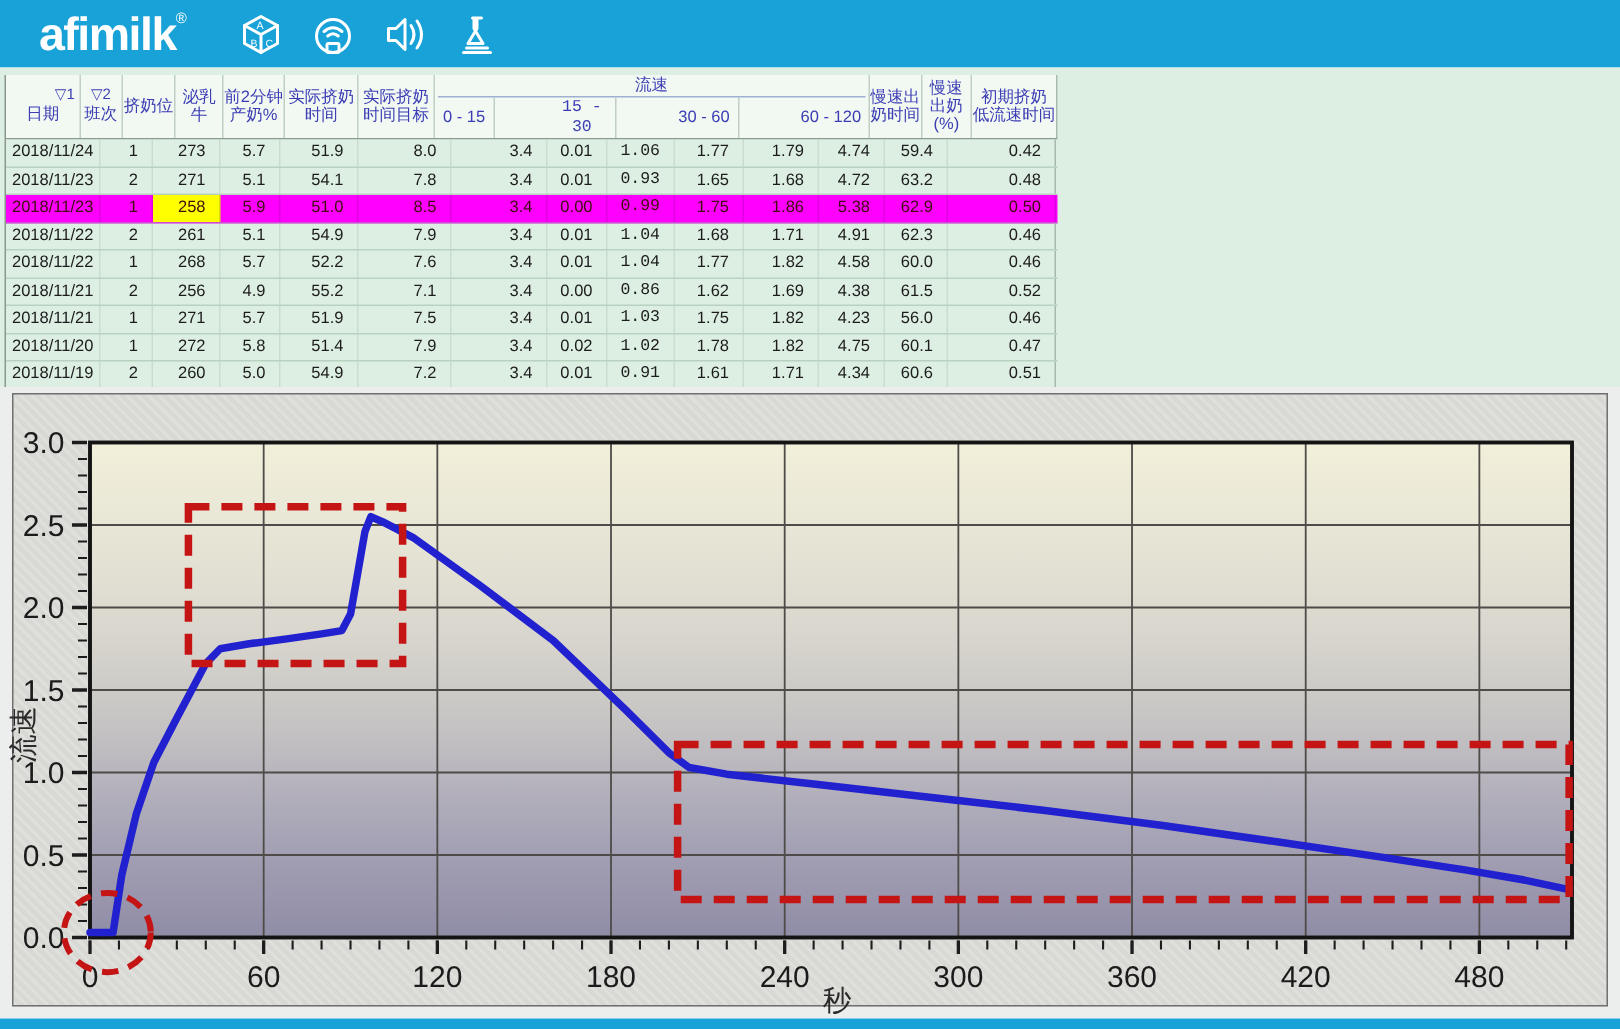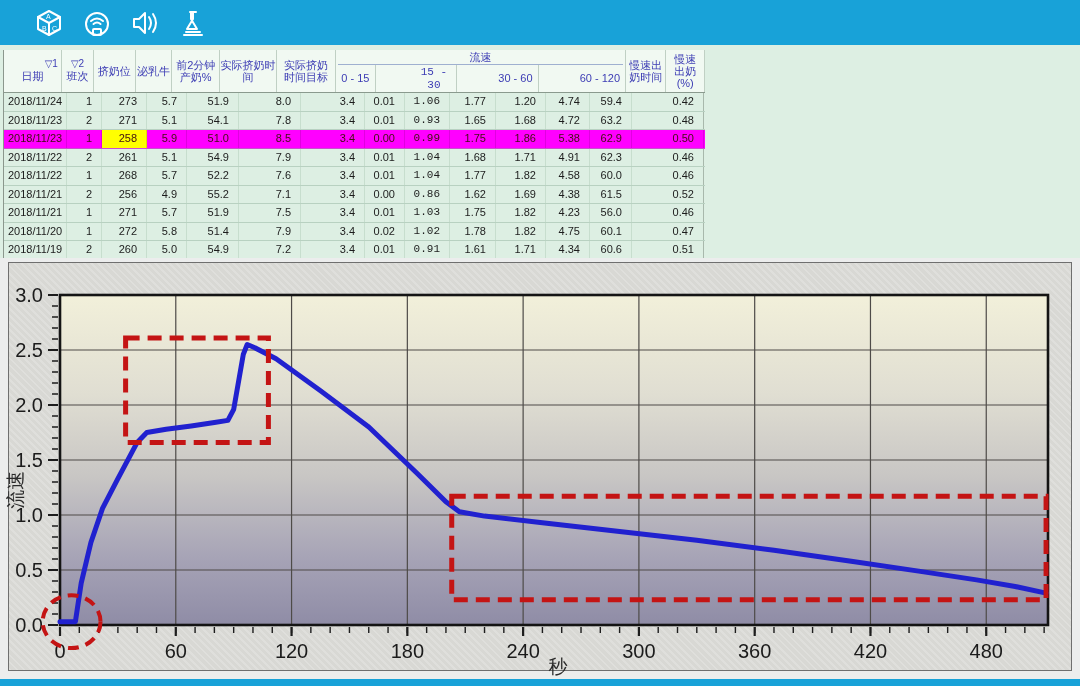--- a/index.html
+++ b/index.html
@@ -72,20 +72,21 @@
   .chart-svg{position:absolute;left:0;top:0;}
   .chart-svg text.tick{font-family:"Liberation Sans",sans-serif;font-size:20px;fill:#1b1b1b;}
   .chart-svg text.axlab{font-family:"Liberation Sans",sans-serif;font-size:19px;fill:#2a2a2a;}
   
   .bottombar{position:absolute;left:0;top:679px;width:1080px;height:7px;background:var(--c-topbar,#18a2d8);}
 </style>
 </head>
 <body>
 
 <div class="topbar">
+  <div class="logo"><span>afimilk</span><sup>®</sup></div>
   <div class="topbar-icons">
     <div class="tb-icon">
       <svg width="30" height="30" viewBox="0 0 30 30">
         <polygon points="15,3 26,9 26,21 15,27 4,21 4,9"></polygon>
         <polyline points="4,9 15,15 26,9"></polyline>
         <line x1="15" y1="15" x2="15" y2="27"></line>
         <text x="8" y="23" font-size="7" fill="#fff" stroke="none" font-family="Liberation Sans,sans-serif">B</text>
         <text x="18" y="23" font-size="7" fill="#fff" stroke="none" font-family="Liberation Sans,sans-serif">C</text>
         <text x="12" y="11" font-size="7" fill="#fff" stroke="none" font-family="Liberation Sans,sans-serif">A</text>
       </svg>
@@ -139,34 +140,36 @@
           <div class="hcell c7"><div>0 - 15</div></div>
           <div class="hcell c8"><div>15 - 30</div></div>
           <div class="hcell c9"><div>30 - 60</div></div>
           <div class="hcell c10"><div>60 - 120</div></div>
         </div>
       </div>
       <div class="hcell c11"><div>慢速出
 奶时间</div></div>
       <div class="hcell c12"><div>慢速
 出奶(%)</div></div>
+      <div class="hcell c13"><div>初期挤奶
+低流速时间</div></div>
     </div>
     <div class="gbody">
         <div class="tr">
           <div class="td c0 left">2018/11/24</div>
           <div class="td c1">1</div>
           <div class="td c2">273</div>
           <div class="td c3">5.7</div>
           <div class="td c4">51.9</div>
           <div class="td c5">8.0</div>
           <div class="td c6">3.4</div>
           <div class="td c7">0.01</div>
           <div class="td c8">1.06</div>
           <div class="td c9">1.77</div>
-          <div class="td c10">1.20</div>
+          <div class="td c10">1.79</div>
           <div class="td c11">4.74</div>
           <div class="td c12">59.4</div>
           <div class="td c13">0.42</div>
         </div>
         <div class="tr">
           <div class="td c0 left">2018/11/23</div>
           <div class="td c1">2</div>
           <div class="td c2">271</div>
           <div class="td c3">5.1</div>
           <div class="td c4">54.1</div>

